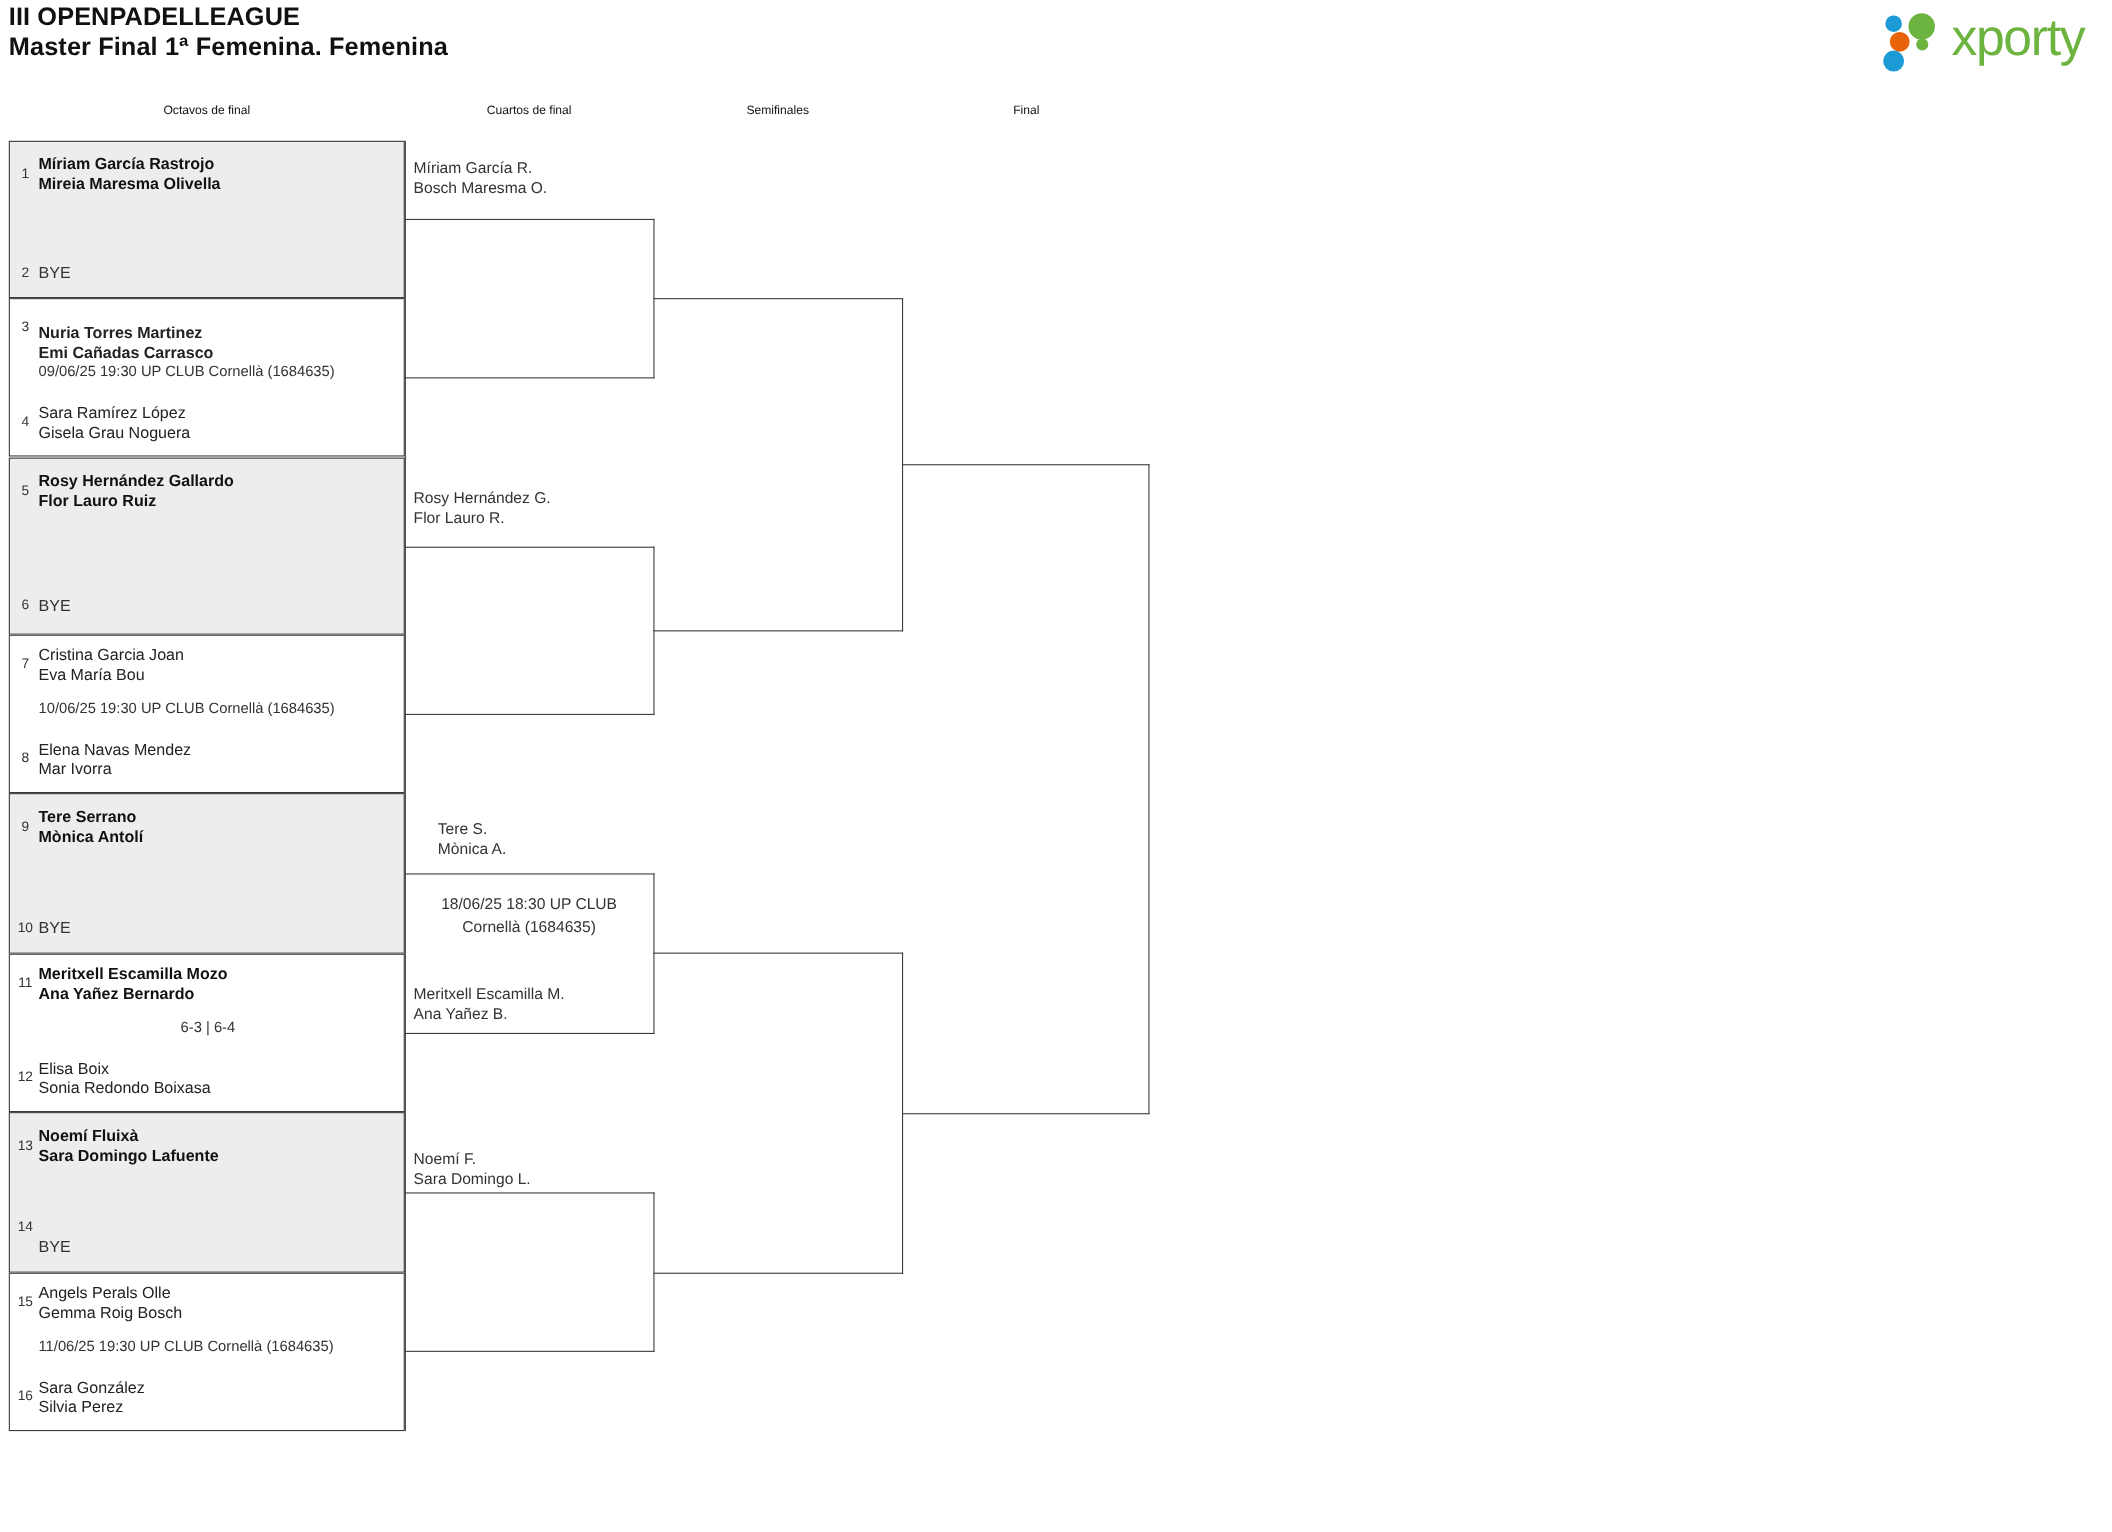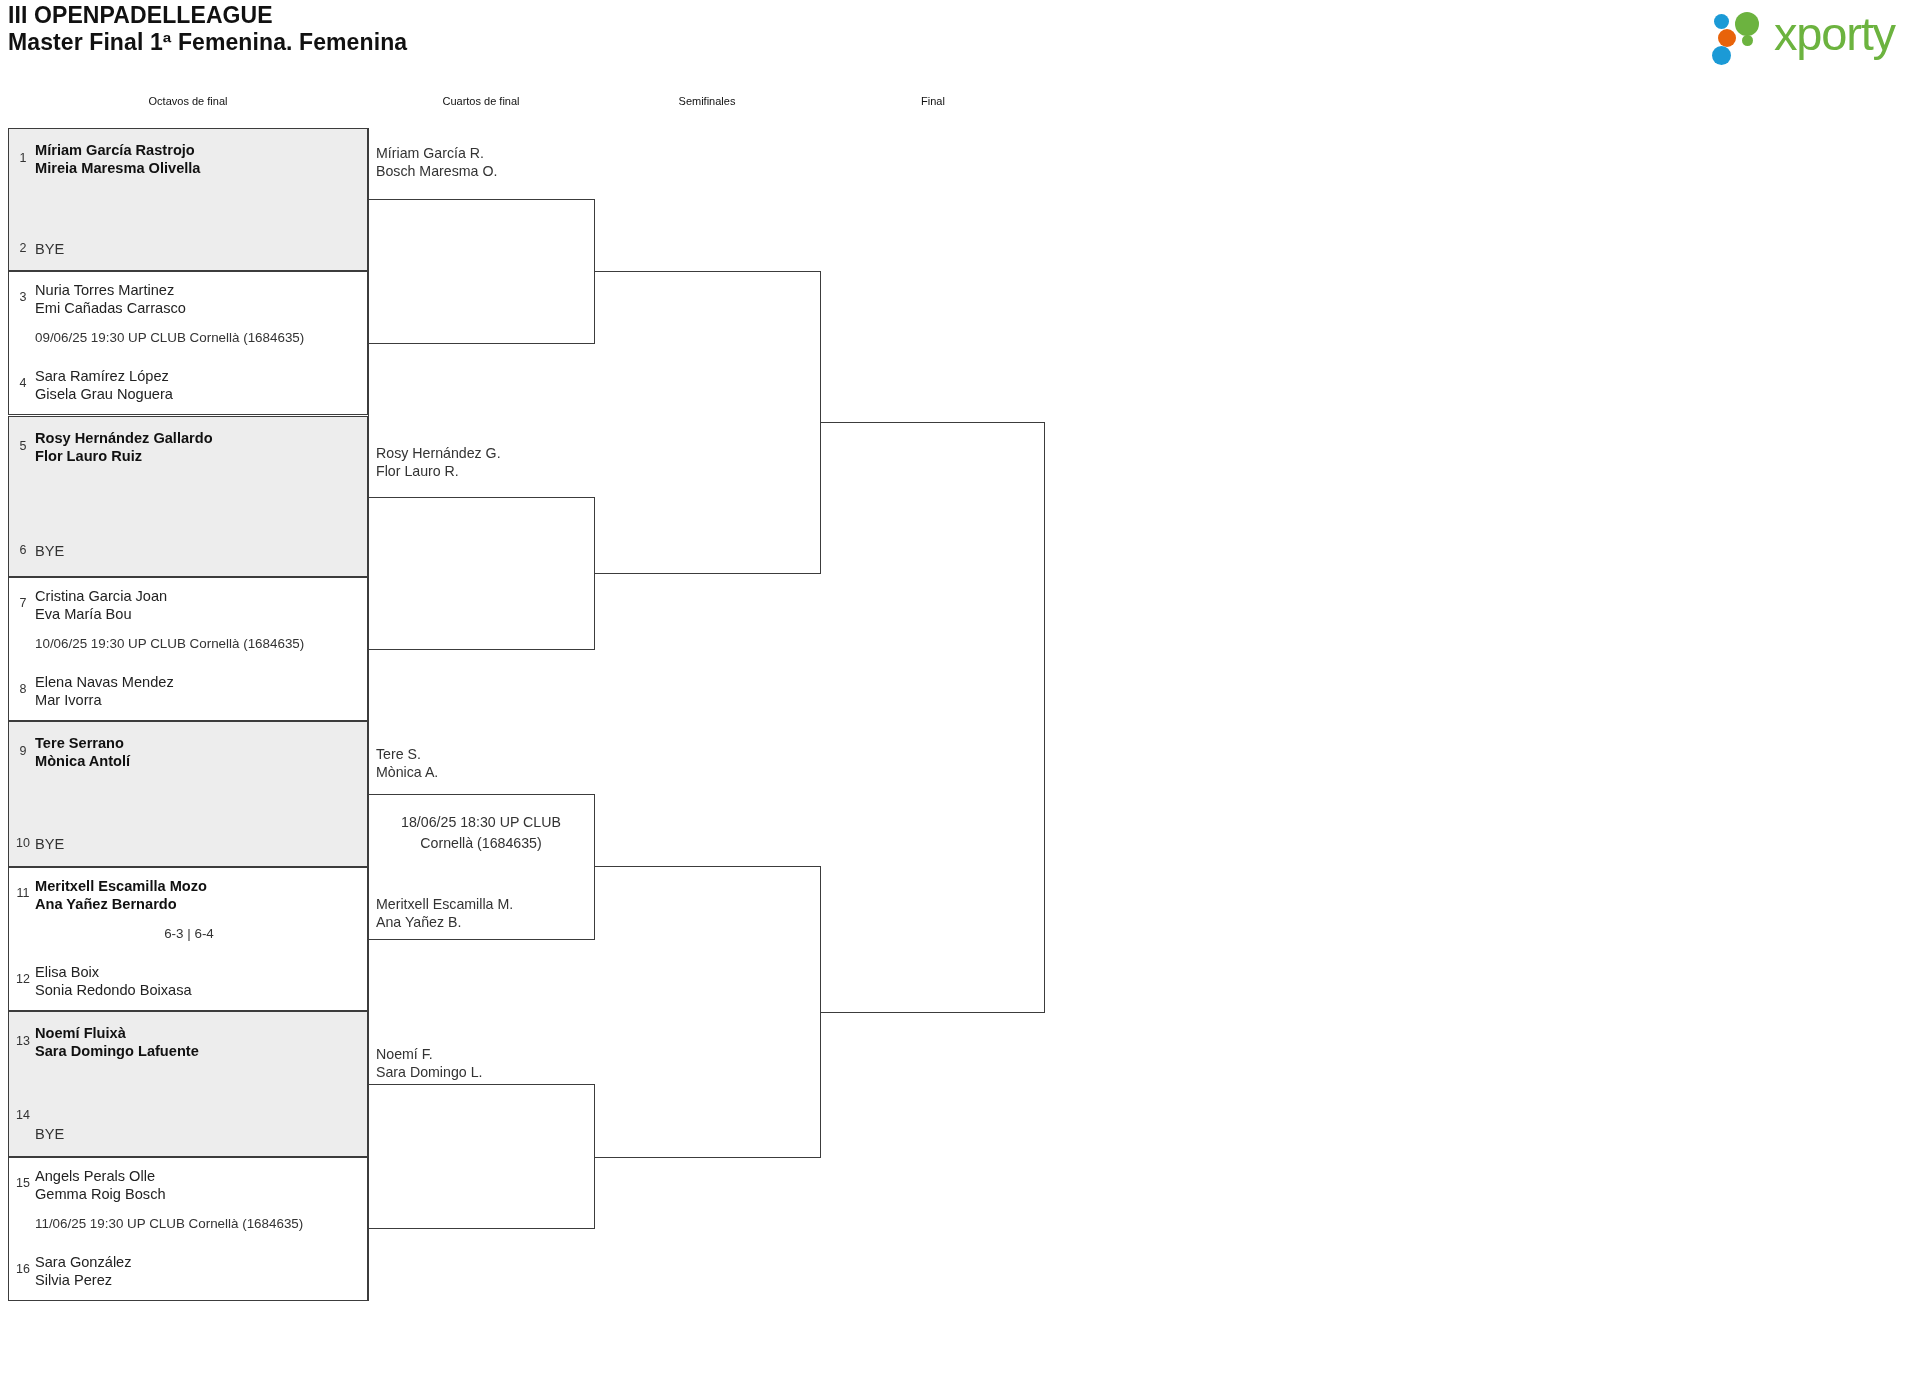--- a/index.html
+++ b/index.html
@@ -89,21 +89,21 @@
     </div>
     <div class="slot" style="top:70px;height:73px;">
       <div class="seed" style="top:42px;">2</div>
       <div class="bye" style="top:42px;">BYE</div>
     </div>
   </div>
 
   <div class="r1-match plain" style="top:271px;height:144px;">
     <div class="slot" style="top:0px;height:56px;">
       <div class="seed" style="top:18px;">3</div>
-      <div class="names" style="top:9px;">
+      <div class="names" style="top:22px;font-weight:bold;">
         <div>Nuria Torres Martinez</div>
         <div>Emi Cañadas Carrasco</div>
       </div>
     </div>
     <div class="matchinfo" style="top:58px;">09/06/25 19:30 UP CLUB Cornellà (1684635)</div>
     <div class="slot" style="top:86px;height:58px;">
       <div class="seed" style="top:18px;">4</div>
       <div class="names" style="top:9px;">
         <div>Sara Ramírez López</div>
         <div>Gisela Grau Noguera</div>
@@ -208,21 +208,21 @@
   </div>
 
   <div class="adv" style="left:376px;top:144px;">
     <div>Míriam García R.</div>
     <div>Bosch Maresma O.</div>
   </div>
   <div class="adv" style="left:376px;top:444px;">
     <div>Rosy Hernández G.</div>
     <div>Flor Lauro R.</div>
   </div>
-  <div class="adv" style="left:376px;top:745px;">
+  <div class="adv" style="left:398px;top:745px;">
     <div>Tere S.</div>
     <div>Mònica A.</div>
   </div>
   <div class="adv" style="left:376px;top:895px;">
     <div>Meritxell Escamilla M.</div>
     <div>Ana Yañez B.</div>
   </div>
   <div class="adv" style="left:376px;top:1045px;">
     <div>Noemí F.</div>
     <div>Sara Domingo L.</div>

